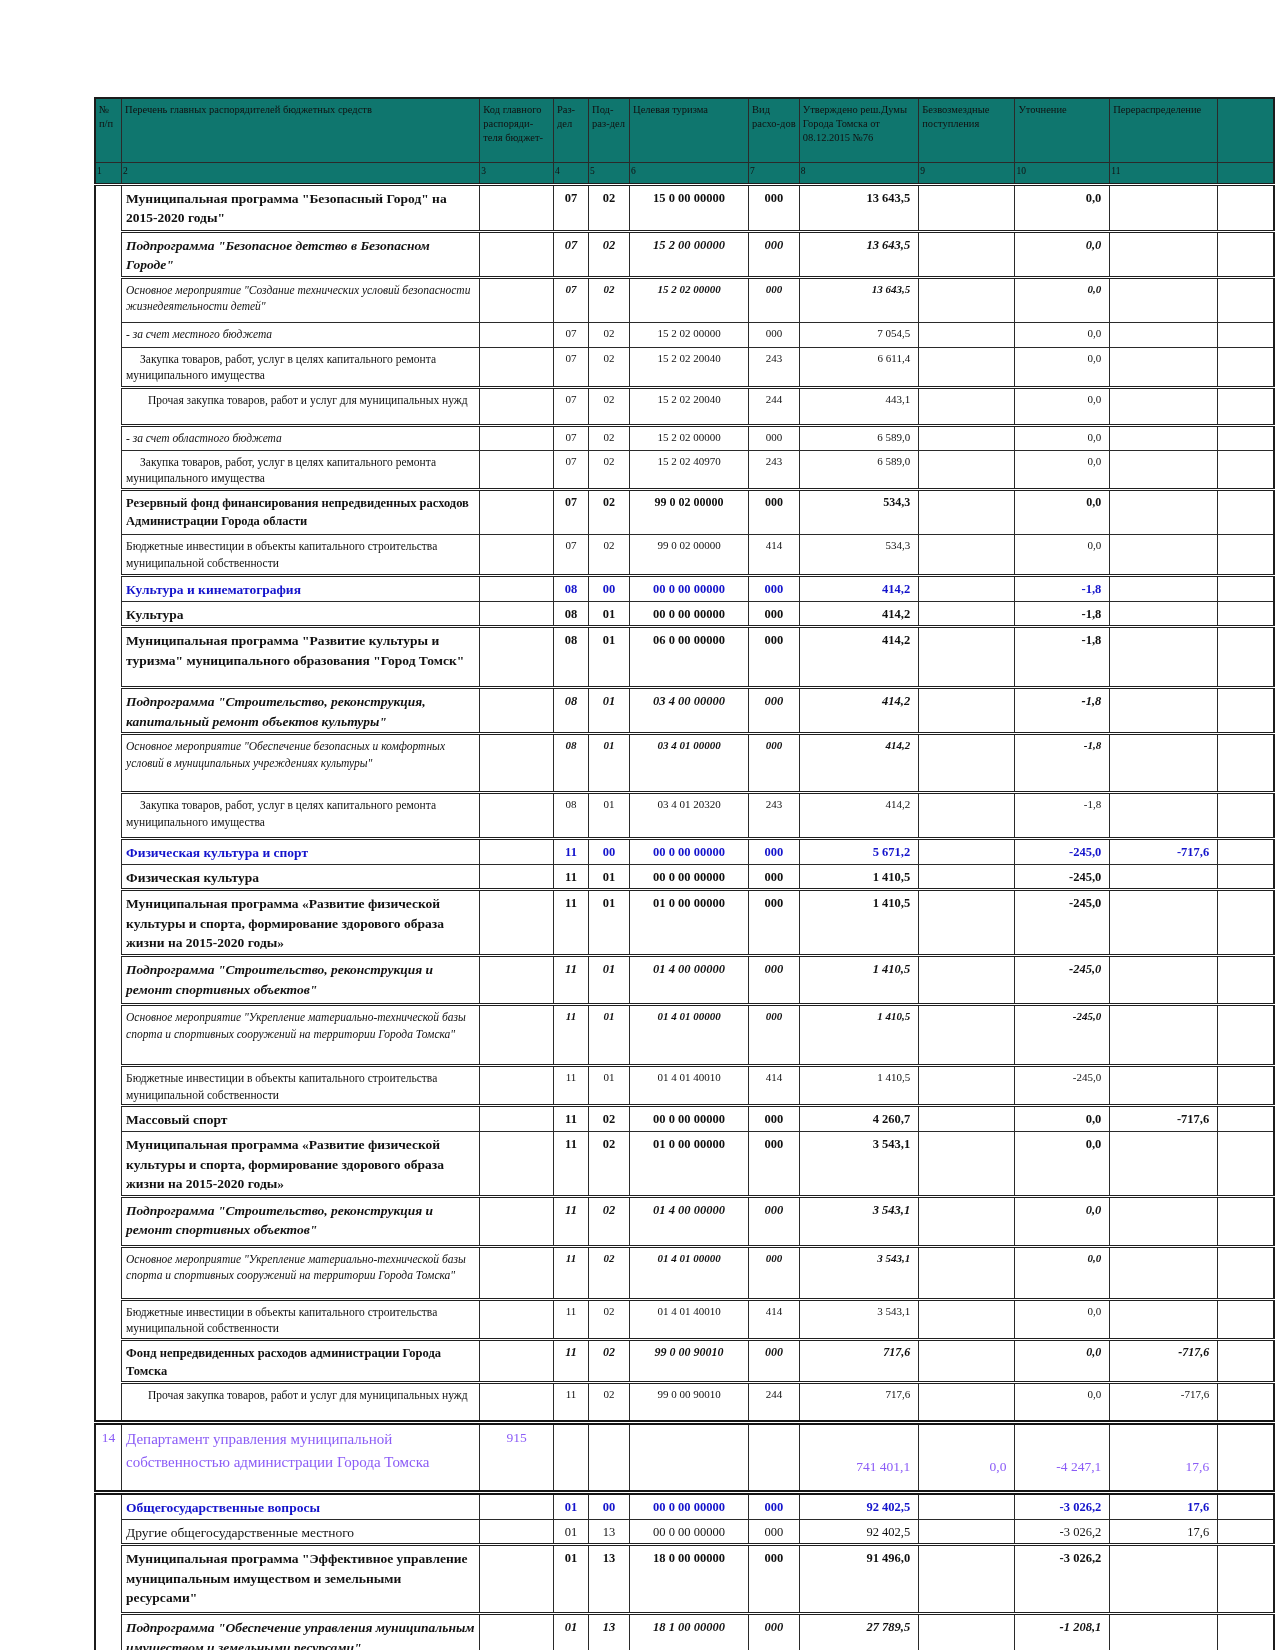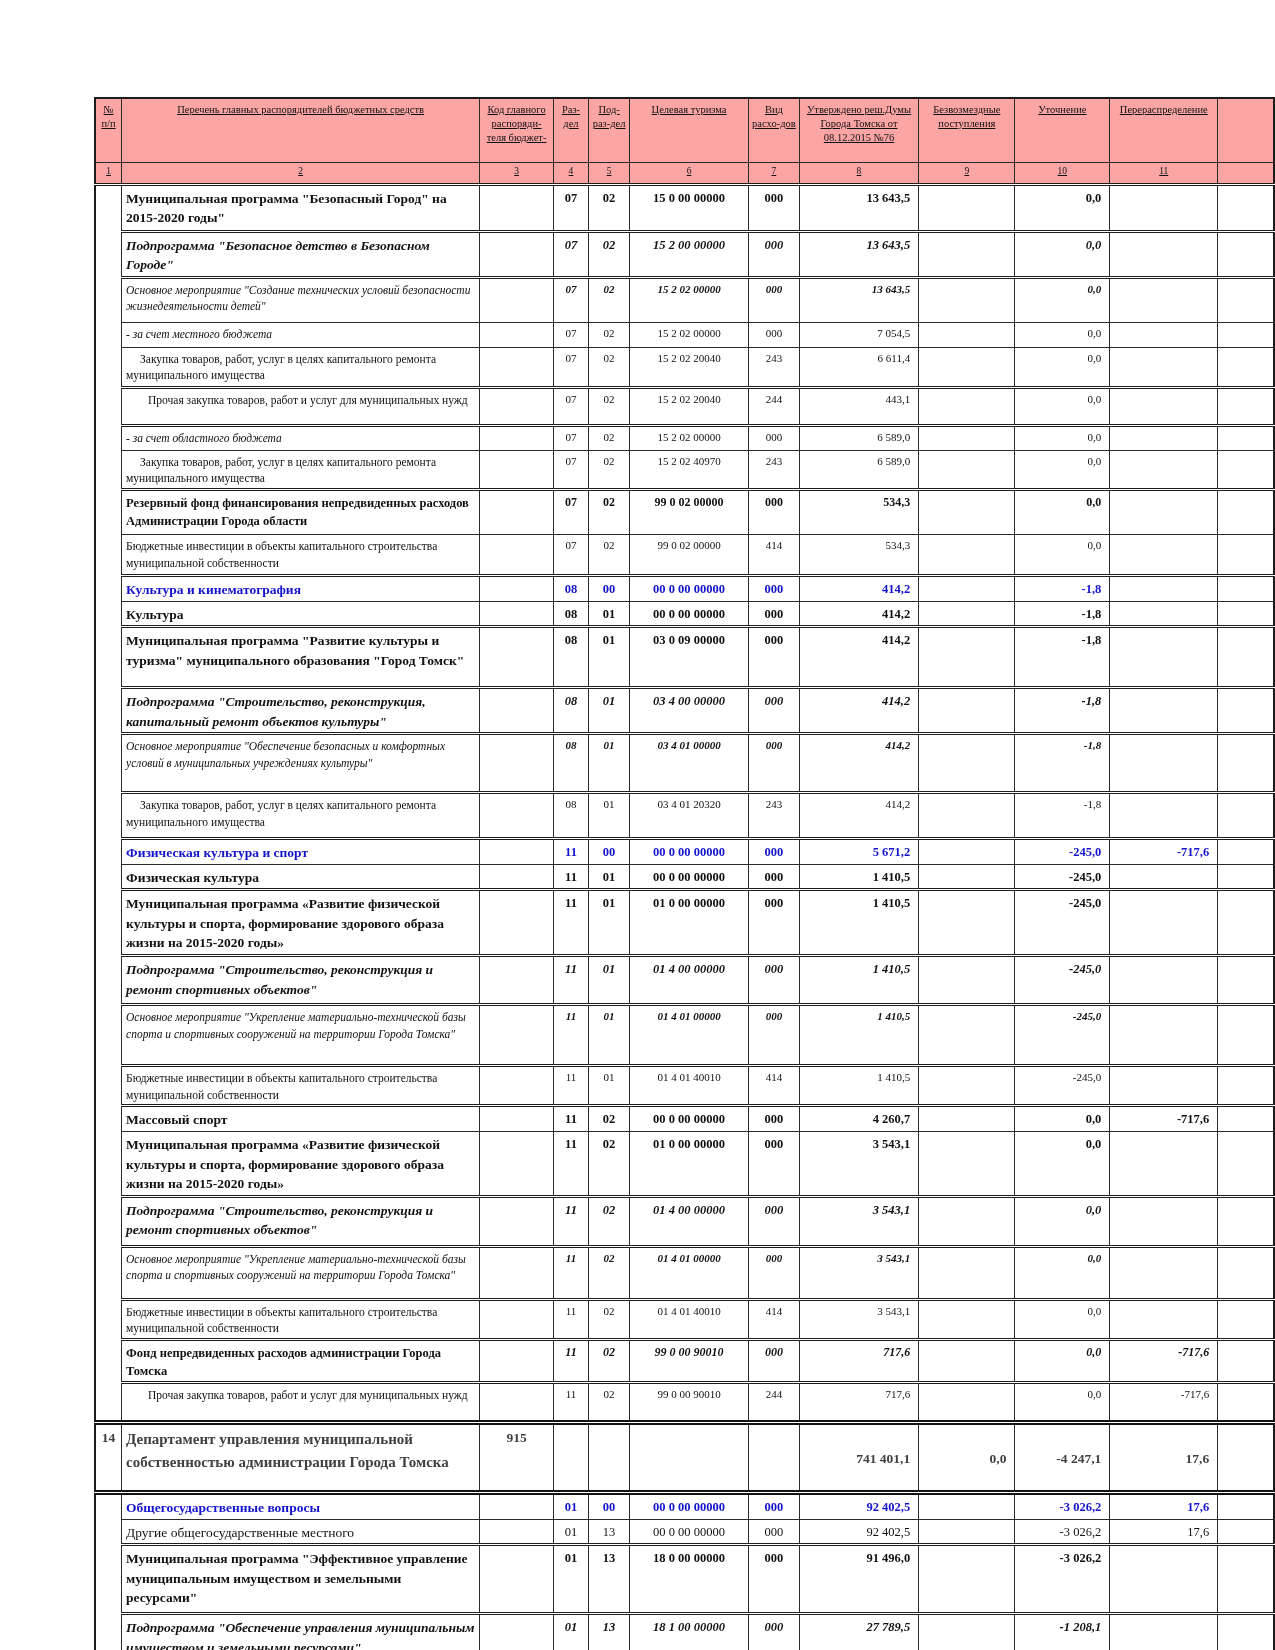--- a/index.html
+++ b/index.html
@@ -10,54 +10,54 @@
   table.budget{
     border-collapse:collapse;table-layout:fixed;
     position:absolute;left:94px;top:97px;
     border:2px solid #1c1c1c;
   }
   th,td{
     border:1px solid #2a2a2a;vertical-align:top;overflow:hidden;
     padding:1px 3px;word-wrap:break-word;
   }
   thead th{
-    font-weight:normal;font-size:10.5px;text-align:center;
-    line-height:1.35;padding-top:4px;background:#fca5a5;text-decoration:underline;
+    font-weight:normal;font-size:10.5px;text-align:left;
+    line-height:1.35;padding-top:4px;background:#0f766e;
   }
   thead tr.nums th{font-size:9.5px;padding:2px 1px;border-bottom:3px double #1c1c1c;}
   tbody td{font-size:11px;line-height:1.45;}
   td.name{text-align:left;padding-left:4px;padding-top:3px;padding-right:4px;}
   td.ctr{text-align:center;padding-top:3px;}
   td.rt{text-align:right;padding-right:8px;padding-top:3px;}
   td.no{text-align:center;padding-top:3px;}
   
   tr.st-bold td{font-weight:bold;}
   tr.st-bolditalic td{font-weight:bold;font-style:italic;}
   tr.st-event td{font-weight:bold;font-style:italic;}
   tr.st-event td.name{font-weight:normal;}
   tr.st-src td.name{font-style:italic;}
   tr.st-plain td{font-weight:normal;}
   tr.st-fund td{font-weight:bold;font-style:italic;}
   tr.st-fund td.name{font-style:normal;}
   tr.st-blue td{color:#1414cc;font-weight:bold;}
-  tr.st-red td{color:#404040;font-weight:bold;}
+  tr.st-red td{color:#8b5cf6;font-weight:normal;}
   
   tr.sz-lg td{font-size:12.5px;}   tr.sz-lg td.name{font-size:13.5px;}
   tr.sz-md td{font-size:12px;}     tr.sz-md td.name{font-size:12.5px;}
   tr.sz-sm td{font-size:11px;}     tr.sz-sm td.name{font-size:11.5px;}
   tr.st-red td{font-size:13.5px;}  tr.st-red td.name{font-size:15px;line-height:1.55;}
   tr.st-plain.sz-lg td.name{font-weight:normal;}
   
   tr.ind-1 td.name{text-indent:14px;}
   tr.ind-2 td.name{text-indent:22px;}
   
   tr.sep td{border-top:3px double #1f1f1f;}
   tr.heavy td{border-top:5px double #141414;}
   
-  tr.st-red td.rt{vertical-align:bottom;padding-bottom:22px;}
+  tr.st-red td.rt{vertical-align:bottom;padding-bottom:14px;}
 </style>
 </head>
 <body>
 
 <div class="page">
   <table class="budget">
     <colgroup>
       <col style="width:27px">
         <col style="width:375px">
         <col style="width:75px">
@@ -257,21 +257,21 @@
           <td class="rt"></td>
           <td class="rt">-1,8</td>
           <td class="rt"></td>
           <td class="ctr"></td>
         </tr>
         <tr class="st-bold sz-lg sep" style="height: 61px;">
           <td class="name">Муниципальная программа "Развитие культуры и туризма" муниципального образования "Город Томск"</td>
           <td class="ctr"></td>
           <td class="ctr">08</td>
           <td class="ctr">01</td>
-          <td class="ctr">03 0 09 00000</td>
+          <td class="ctr">06 0 00 00000</td>
           <td class="ctr">000</td>
           <td class="rt">414,2</td>
           <td class="rt"></td>
           <td class="rt">-1,8</td>
           <td class="rt"></td>
           <td class="ctr"></td>
         </tr>
         <tr class="st-bolditalic sz-lg sep" style="height: 45px;">
           <td class="name">Подпрограмма "Строительство, реконструкция, капитальный ремонт объектов культуры"</td>
           <td class="ctr"></td>

